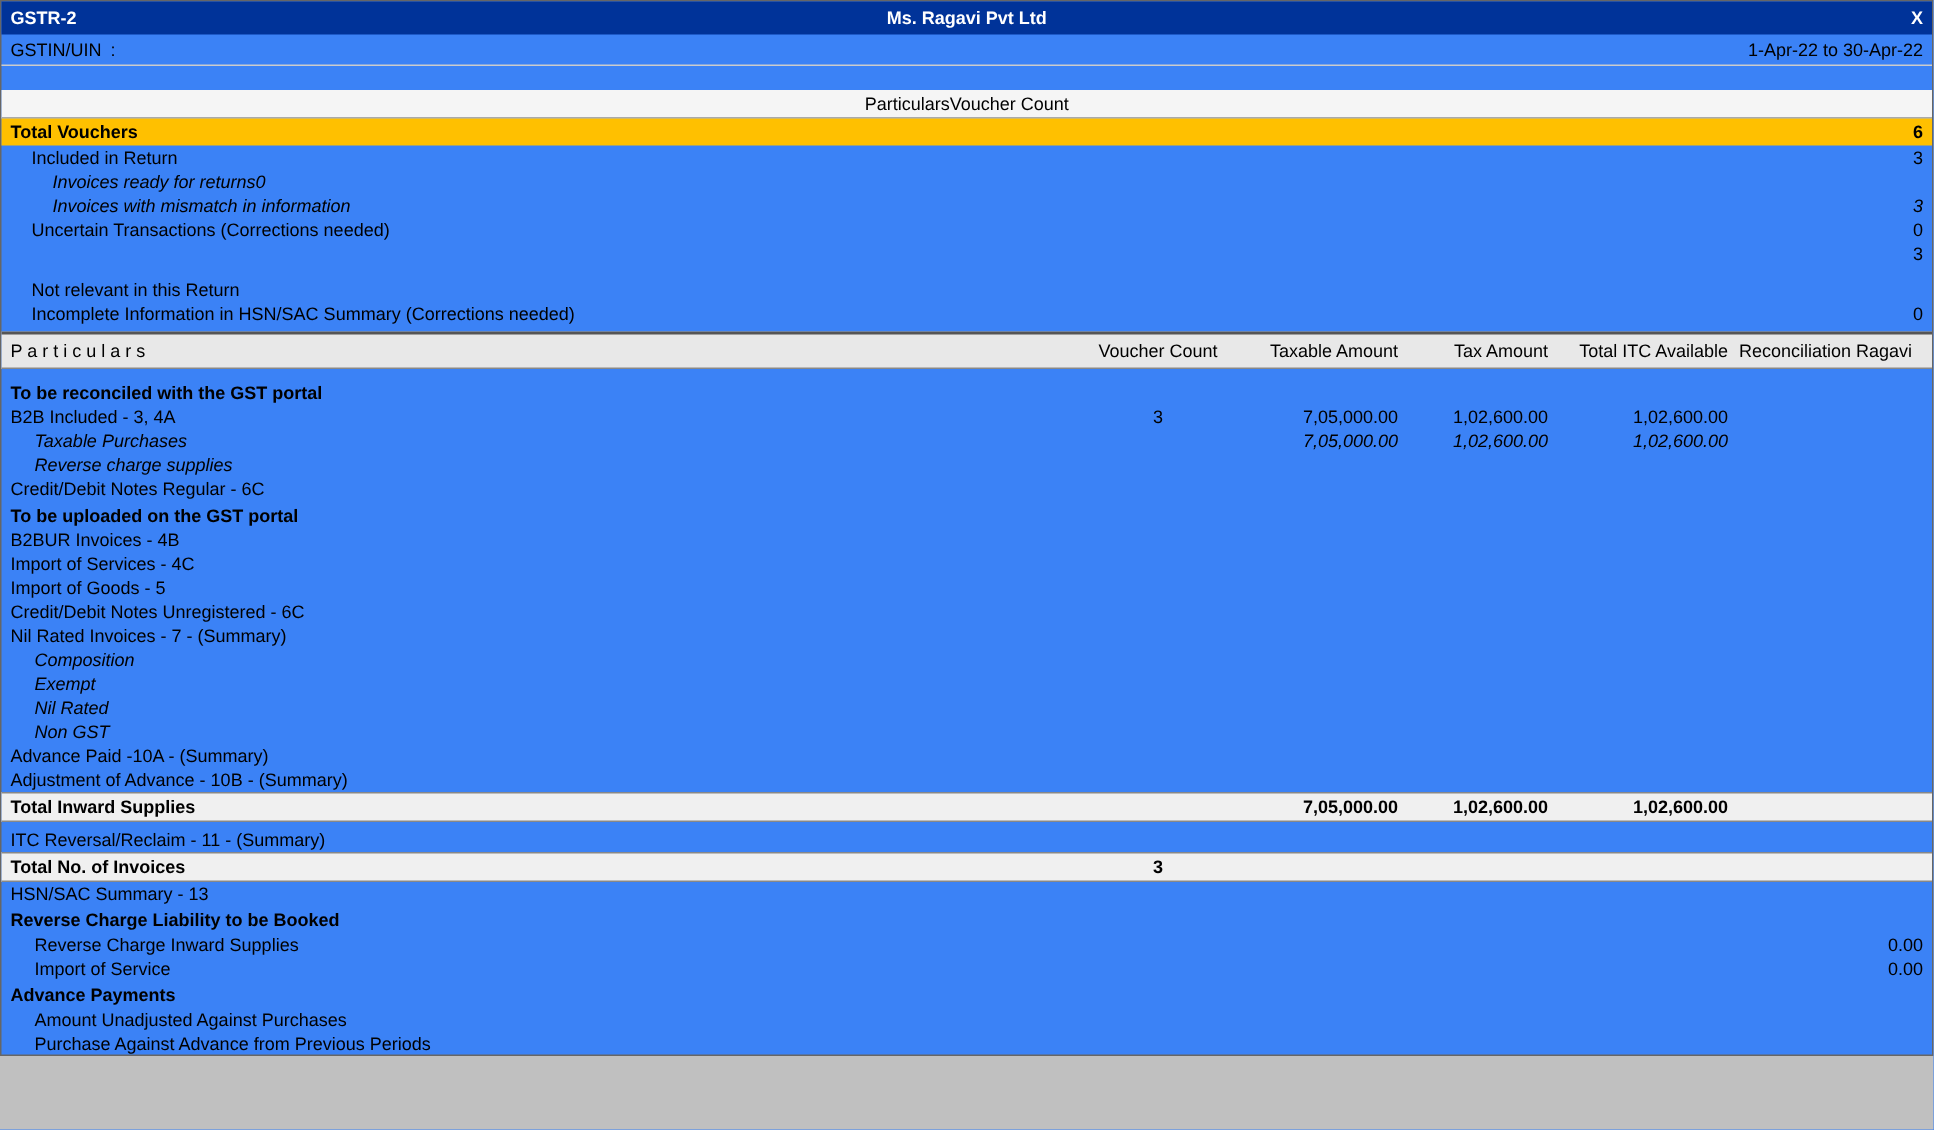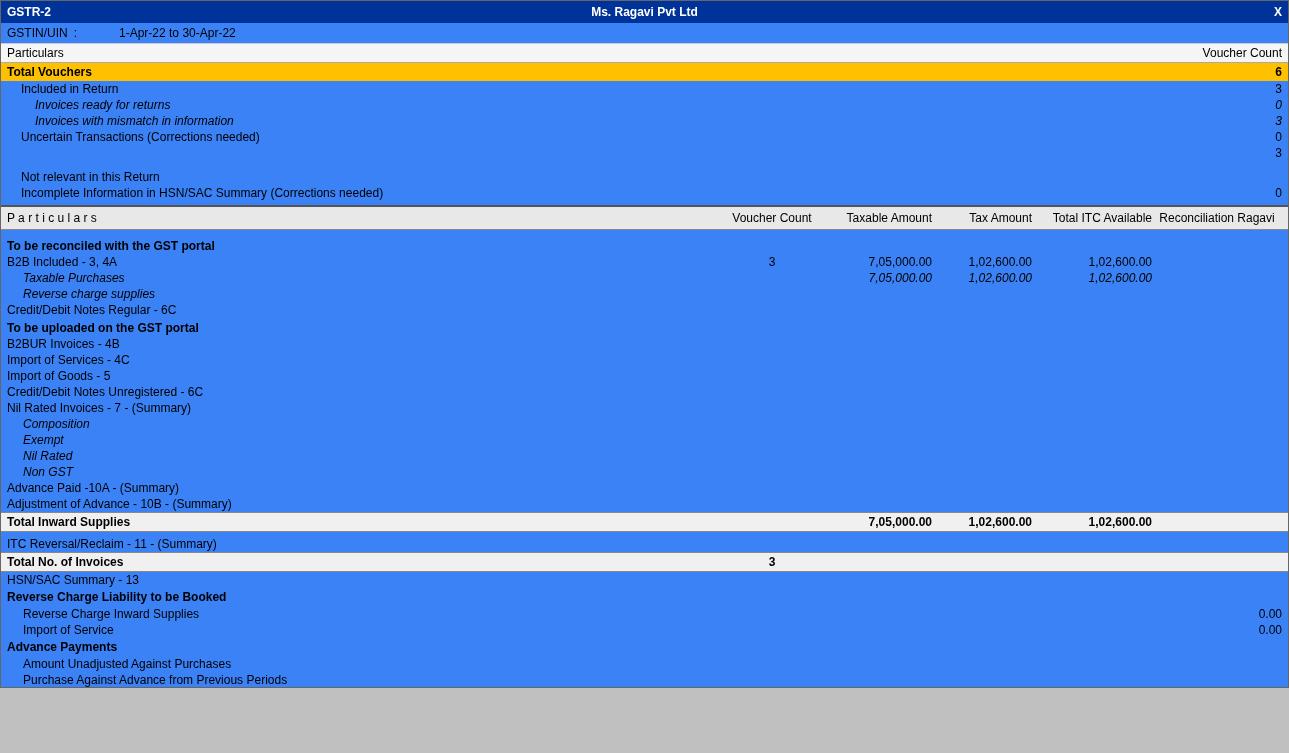--- a/index.html
+++ b/index.html
@@ -30,45 +30,45 @@
 <body>
 
 <div class="window">
 
   <div class="title-bar" style="position:relative;">
     <span style="font-size:12px;font-weight:bold;color:white;">GSTR-2</span>
     <span style="font-size:12px;font-weight:bold;color:white;position:absolute;left:50%;transform:translateX(-50%);">Ms. Ragavi Pvt Ltd</span>
     <span style="color:white;font-weight:bold;cursor:pointer;">X</span>
   </div>
 
-  <div style="display:flex;justify-content:flex-start;padding:3px 6px;border-bottom:1px solid #ccc;gap:36px;">
+  <div style="display:flex;justify-content:space-between;padding:3px 6px;border-bottom:1px solid #ccc;">
     <div style="display:flex;align-items:center;">
       <span>GSTIN/UIN</span>
       <span style="margin:0 6px;">:</span>
       <span></span>
     </div>
     <span>1-Apr-22 to 30-Apr-22</span>
   </div>
 
-  <div style="display:flex;justify-content:space-between;padding:2px 6px;border-bottom:1px solid #aaa;background:#f5f5f5;">
+  <div style="display:flex;justify-content:center;padding:2px 6px;border-bottom:1px solid #aaa;background:#f5f5f5;margin-top:16px;">
     <span style="font-size:12px;">Particulars</span>
     <span style="font-size:12px;">Voucher Count</span>
   </div>
 
   <div style="display:flex;justify-content:space-between;padding:2px 6px;background:#FFC000;">
     <span style="font-weight:bold;">Total Vouchers</span>
     <span style="font-weight:bold;">6</span>
   </div>
 
   <div style="display:flex;justify-content:space-between;padding:1px 6px;">
     <span style="padding-left:14px;">Included in Return</span>
     <span>3</span>
   </div>
 
-  <div style="display:flex;justify-content:space-between;padding:1px 6px;gap:42px;">
+  <div style="display:flex;padding:1px 6px;">
     <span style="padding-left:28px;font-style:italic;">Invoices ready for returns</span>
     <span style="font-style:italic;">0</span>
   </div>
 
   <div style="display:flex;justify-content:space-between;padding:1px 6px;">
     <span style="padding-left:28px;font-style:italic;">Invoices with mismatch in information</span>
     <span style="font-style:italic;">3</span>
   </div>
 
   <div style="display:flex;justify-content:space-between;padding:1px 6px;">

